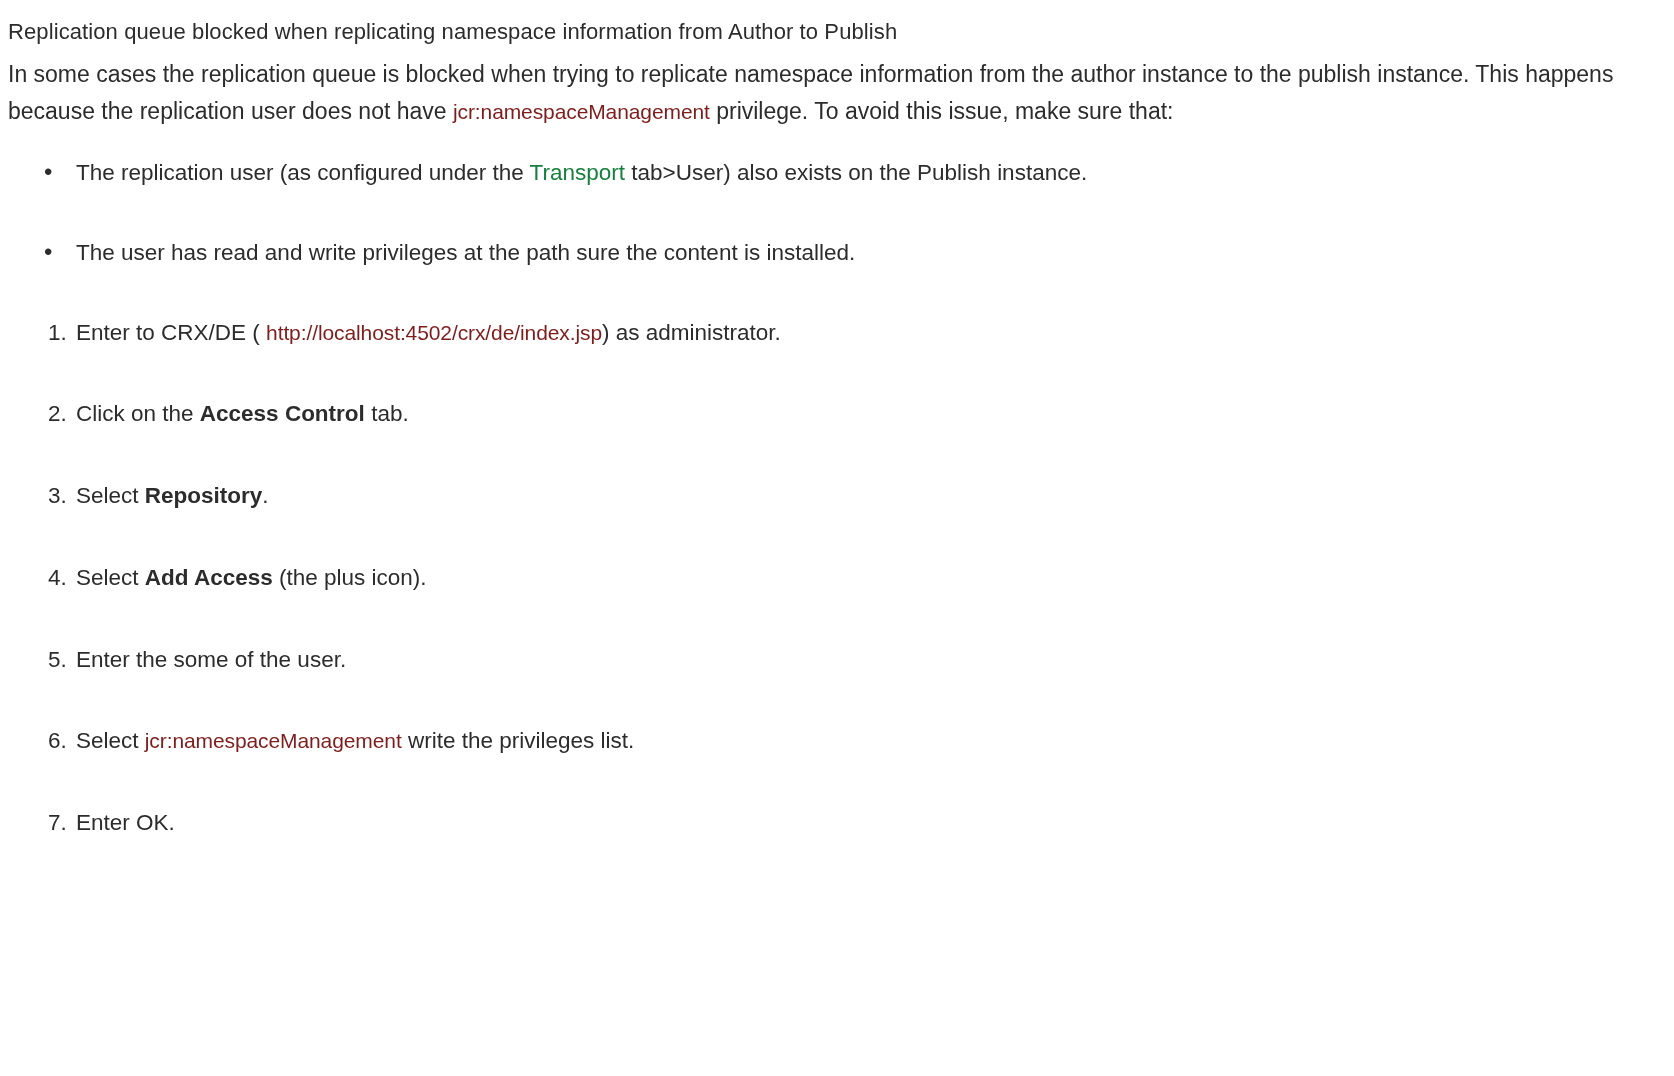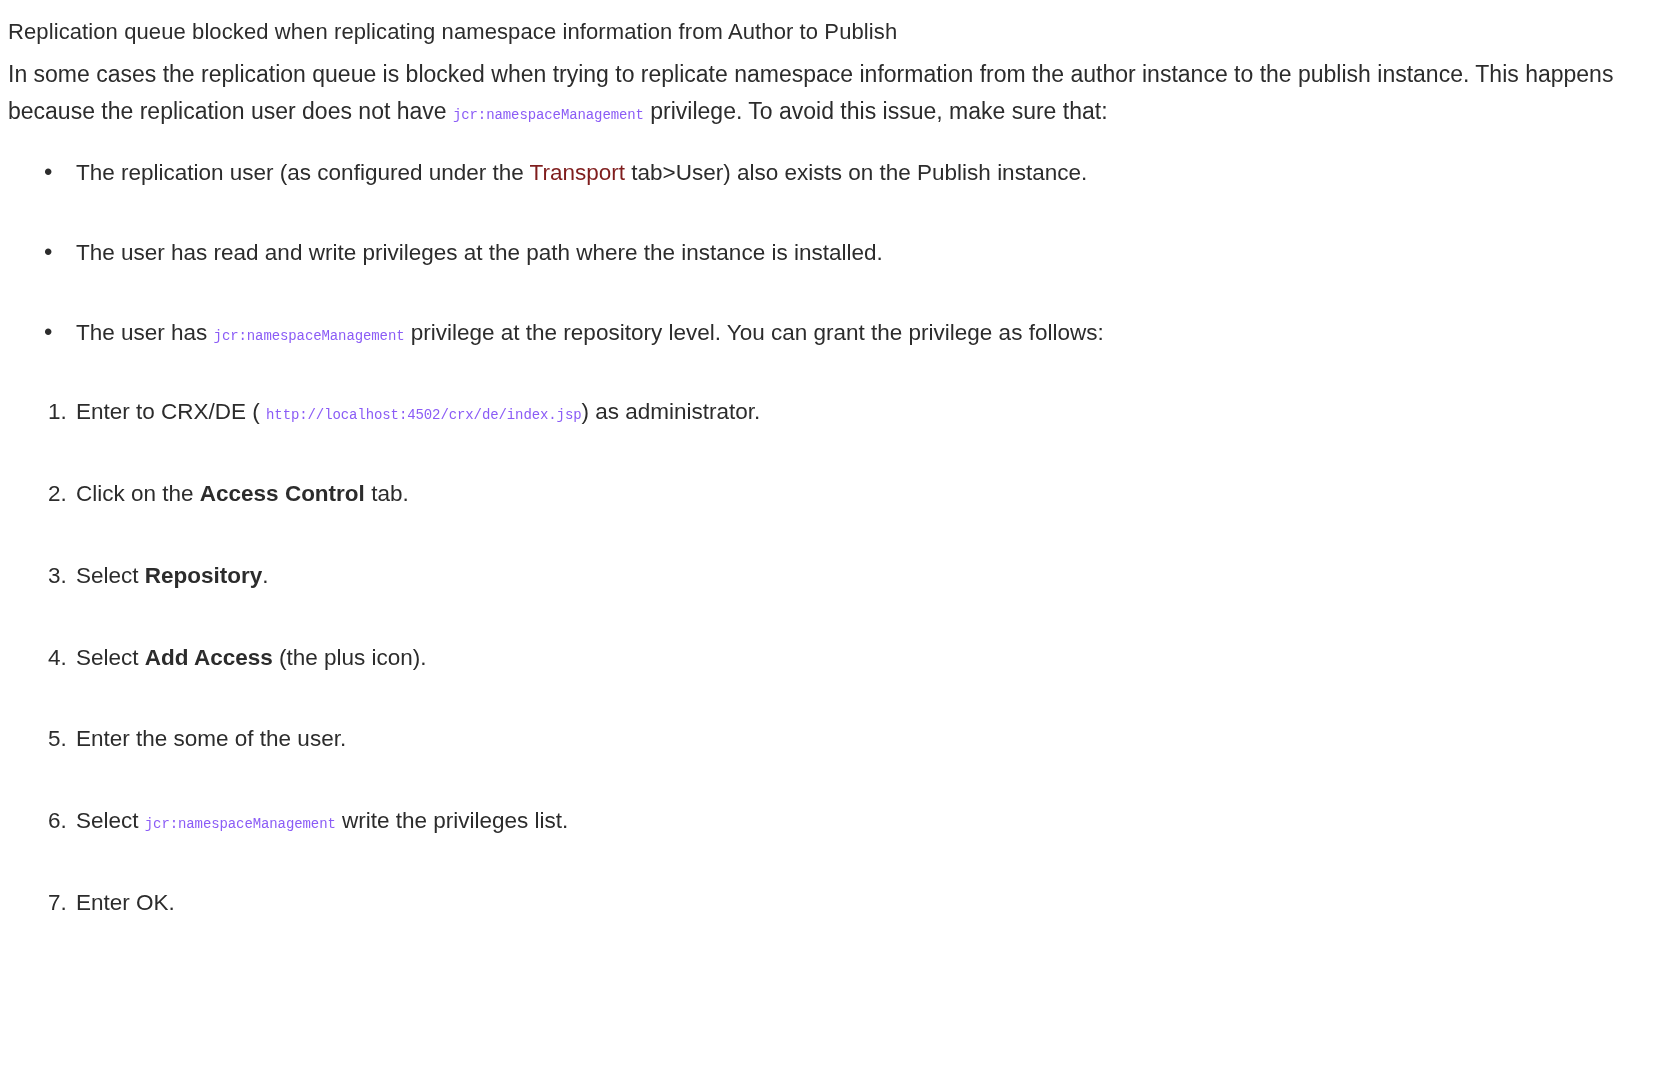--- a/index.html
+++ b/index.html
@@ -27,27 +27,27 @@
     letter-spacing: 0.1px;
   }
   p.intro {
     font-size: 23px;
     line-height: 1.62;
     color: #2c2c2c;
     margin: 0 0 8px 0;
     max-width: 1650px;
   }
   code, .mono {
-    font-family: Liberation Mono, monospace;
-    font-size: 14px;
+    font-family: Liberation Sans, sans-serif;
+    font-size: 21px;
     letter-spacing: -0.1px;
-    color: #8b5cf6;
+    color: #7f1d1d;
   }
   a.inline-link {
-    color: #7f1d1d;
+    color: #15803d;
     text-decoration: none;
   }
   ul.bullets {
     list-style: none;
     margin: 26px 0 0 0;
     padding: 0;
   }
   ul.bullets > li {
     position: relative;
     font-size: 22.5px;
@@ -97,22 +97,21 @@
 <body>
 
 <div class="page">
 
   <h1 class="doc-title">Replication queue blocked when replicating namespace information from Author to Publish</h1>
 
   <p class="intro"><span class="seg">In some cases the replication queue is blocked when trying to replicate namespace information from the author instance to the publish instance. This happens because the replication user does not have </span><code>jcr:namespaceManagement</code><span class="seg"> privilege. To avoid this issue, make sure that:</span></p>
 
   <ul class="bullets">
     <li><span class="seg">The replication user (as configured under the </span><a class="inline-link" href="#">Transport</a><span class="seg"> tab&gt;User) also exists on the Publish instance.</span></li>
-    <li><span class="seg">The user has read and write privileges at the path where the instance is installed.</span></li>
-    <li><span class="seg">The user has </span><code>jcr:namespaceManagement</code><span class="seg"> privilege at the repository level. You can grant the privilege as follows:</span></li>
+    <li><span class="seg">The user has read and write privileges at the path sure the content is installed.</span></li>
   </ul>
 
   <ol class="steps">
     <li><span class="seg">Enter to CRX/DE ( </span><code>http://localhost:4502/crx/de/index.jsp</code><span class="seg">) as administrator.</span></li>
     <li><span class="seg">Click on the </span><strong class="bold">Access Control</strong><span class="seg"> tab.</span></li>
     <li><span class="seg">Select </span><strong class="bold">Repository</strong><span class="seg">.</span></li>
     <li><span class="seg">Select </span><strong class="bold">Add Access</strong><span class="seg"> (the plus icon).</span></li>
     <li><span class="seg">Enter the some of the user.</span></li>
     <li><span class="seg">Select </span><code>jcr:namespaceManagement</code><span class="seg"> write the privileges list.</span></li>
     <li><span class="seg">Enter OK.</span></li>

